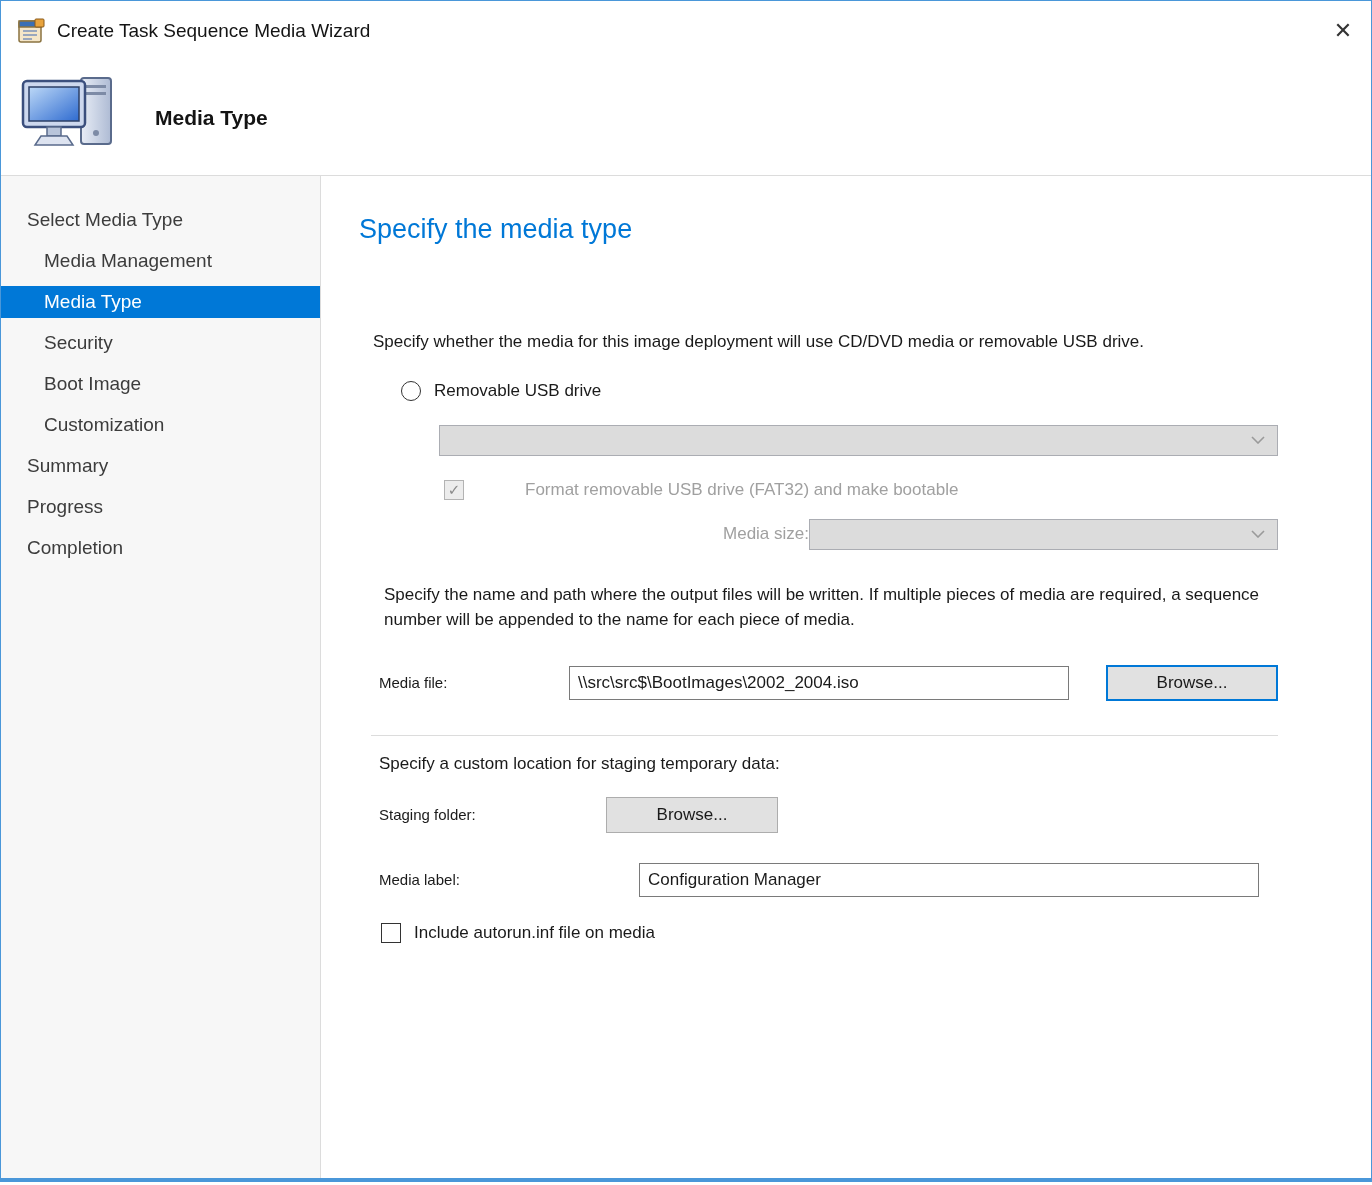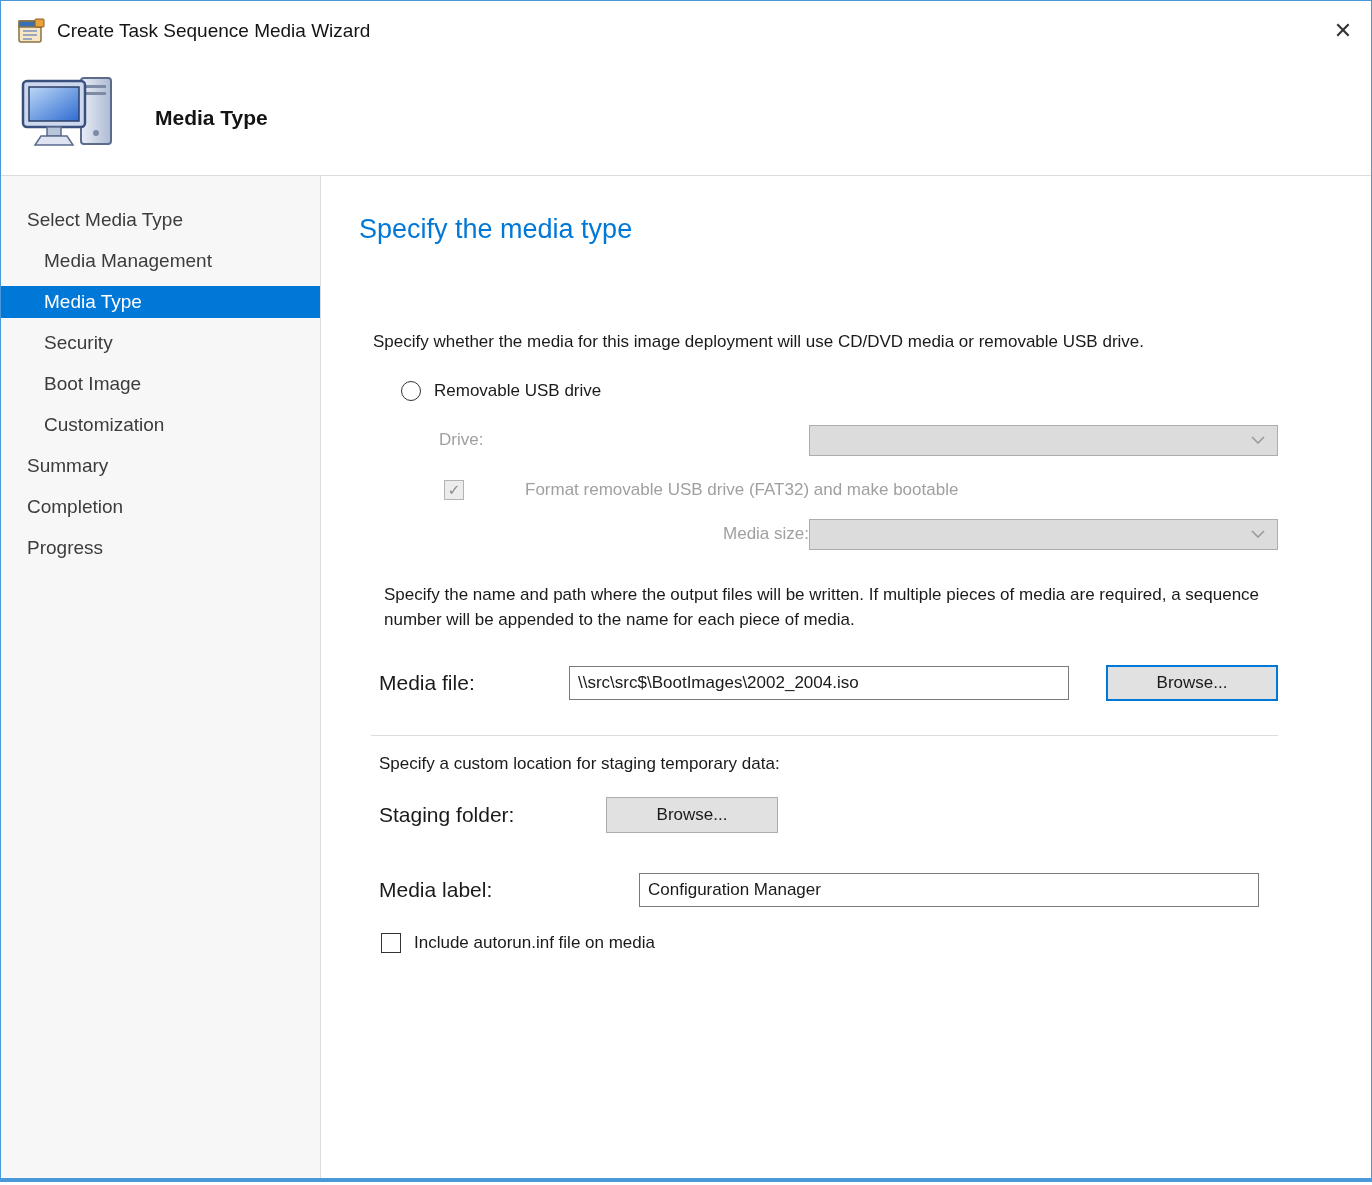--- a/index.html
+++ b/index.html
@@ -63,21 +63,21 @@
   .checkbox {
     width:20px; height:20px; border:1px solid #b3b3b3; background:#ececec; margin-right:13px;
     display:flex; align-items:center; justify-content:center; font-size:15px; color:#8a8a8a; flex:0 0 auto;
   }
   .checkbox.enabled { border:1px solid #333; background:#fff; color:#1a1a1a; }
   .disabled-text { color:#a0a0a0;margin-left:48px; }
 
   .para { margin:32px 0 0 25px; font-size:17px; max-width:890px; line-height:1.5; }
 
   .file-row { display:flex; align-items:center; margin:32px 0 0 20px; }
-  .file-label { width:190px; font-size:21px; flex:0 0 auto; }
+  .file-label { width:190px; font-size:15px; flex:0 0 auto; }
   .file-label.wide { width:260px; }
   input.text {
     height:34px; border:1px solid #7a7a7a; font-size:17px; padding:4px 8px;
     font-family:inherit; color:#1a1a1a; background:#fff;
   }
   .w500 { width:500px; }
   .w620 { width:620px; }
   .browse-btn {
     width:172px; height:36px; margin-left:37px; background:#e1e1e1; border:1px solid #adadad;
     font-size:17px; font-family:inherit; color:#1a1a1a;
@@ -145,38 +145,37 @@
   <div class="body">
 
     <div class="sidebar">
       <div class="nav-item">Select Media Type</div>
       <div class="nav-item lvl1">Media Management</div>
       <div class="nav-item lvl1 selected">Media Type</div>
       <div class="nav-item lvl1">Security</div>
       <div class="nav-item lvl1">Boot Image</div>
       <div class="nav-item lvl1">Customization</div>
       <div class="nav-item">Summary</div>
+      <div class="nav-item">Progress</div>
       <div class="nav-item">Completion</div>
-      <div class="nav-item">Progress</div>
     </div>
 
     <div class="content">
       <div class="content-scroll">
 
         <div class="page-heading">Specify the media type</div>
 
         <div class="intro">Specify whether the media for this image deployment will use CD/DVD media or removable USB drive.</div>
 
         <div class="radio-row">
           <span class="radio"></span>
           <span>Removable USB drive</span>
         </div>
 
         <div class="dd-row">
-          <span class="dd-label">Drive:</span>
           <div class="dropdown">
             <svg width="14" height="8" viewBox="0 0 14 8">
                 <polyline points="1,1 7,7 13,1" stroke="#9a9a9a" stroke-width="1.6" fill="none"></polyline>
               </svg>
           </div>
         </div>
 
         <div class="checkbox-row">
           <span class="checkbox">✓</span>
           <span class="disabled-text">Format removable USB drive (FAT32) and make bootable</span>
@@ -202,21 +201,21 @@
 
         <div class="divider"></div>
 
         <div class="staging-text">Specify a custom location for staging temporary data:</div>
 
         <div class="file-row" style="margin-top:23px;">
           <span class="file-label">Staging folder:</span>
           <button class="browse-btn">Browse...</button>
         </div>
 
-        <div class="file-row" style="margin-top:40px;">
+        <div class="file-row" style="margin-top:30px;">
           <span class="file-label wide">Media label:</span>
           <input class="text w620" type="text" value="Configuration Manager" style="">
         </div>
 
         <div class="autorun-row">
           <span class="checkbox enabled"></span>
           <span>Include autorun.inf file on media</span>
         </div>
 
       </div>

